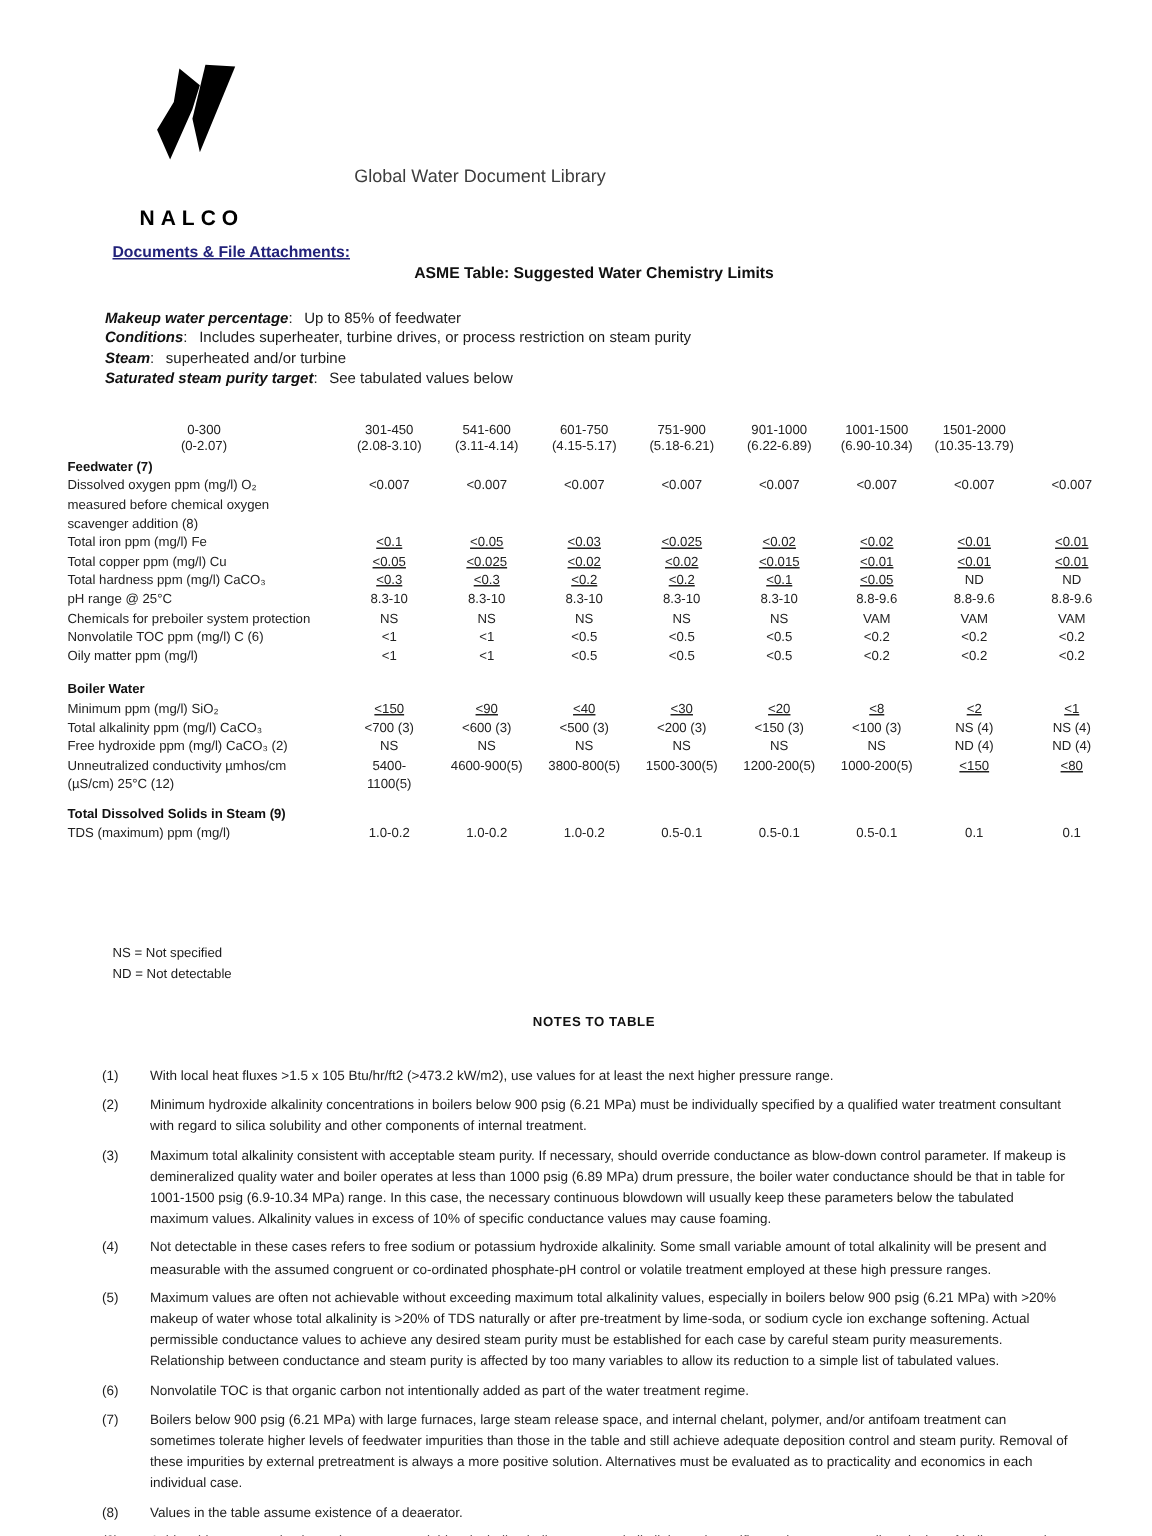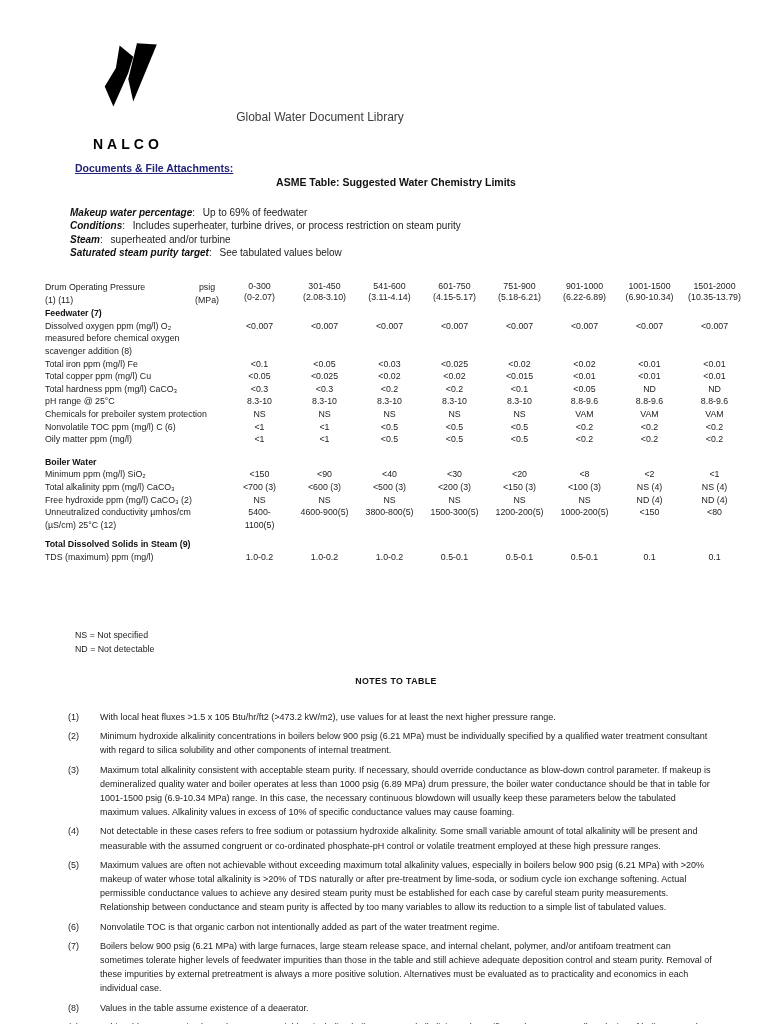--- a/index.html
+++ b/index.html
@@ -25,21 +25,21 @@
   .trow{display:grid;grid-template-columns:182px repeat(8,65px);align-items:start;line-height:12.6px;}
   .cell-label{text-align:left;padding-right:2px;}
   .cell-val{text-align:center;white-space:pre-line;}
   .thead{margin-bottom:1px;}
   .thead .cell-label{display:flex;justify-content:space-between;}
   .thead .hu{padding-right:6px;text-align:center;}
   .thead .cell-val{line-height:11.4px;}
   .sec-head{font-weight:bold;color:#111;}
   .gap10{height:10px;}
   .gap7{height:7px;}
-  .ule{}
+  .ule{text-decoration:underline;}
   
   .legend{position:absolute;left:75px;top:629px;font-size:8.8px;line-height:13.8px;color:#1c1c1c;}
   .notes-title{position:absolute;left:60px;top:676px;width:672px;text-align:center;
     font-size:8.8px;font-weight:bold;letter-spacing:.4px;color:#111;}
   .notes{position:absolute;left:68px;top:710px;width:648px;font-size:9px;line-height:14.2px;color:#1c1c1c;}
   .note{display:grid;grid-template-columns:32px 1fr;margin-bottom:5px;}
   .note-num{text-align:left;}
 </style>
 </head>
 <body>
@@ -52,38 +52,28 @@
   <div class="logo-word">NALCO</div>
 </div>
 
 <div class="doc-title">Global Water Document Library</div>
 
 <a class="attach-link">Documents &amp; File Attachments:</a>
 
 <div class="asme-title">ASME Table:  Suggested Water Chemistry Limits</div>
 
 <div class="info-block">
-    <div><span class="info-label">Makeup water percentage</span><span>:  </span><span>Up to 69% of feedwater</span></div>
+    <div><span class="info-label">Makeup water percentage</span><span>:  </span><span>Up to 85% of feedwater</span></div>
     <div><span class="info-label">Conditions</span><span>:  </span><span>Includes superheater, turbine drives, or process restriction on steam purity</span></div>
     <div><span class="info-label">Steam</span><span>:  </span><span>superheated and/or turbine</span></div>
     <div><span class="info-label">Saturated steam purity target</span><span>:  </span><span>See tabulated values below</span></div>
   </div>
 
 <div class="wtable">
     <div class="trow thead">
-      <div class="cell-label">
-        <div class="hl">
-          <div>Drum Operating Pressure</div>
-          <div>(1) (11)</div>
-        </div>
-        <div class="hu">
-          <div>psig</div>
-          <div>(MPa)</div>
-        </div>
-      </div>
       <div class="cell-val"><div>0-300</div><div>(0-2.07)</div></div>
       <div class="cell-val"><div>301-450</div><div>(2.08-3.10)</div></div>
       <div class="cell-val"><div>541-600</div><div>(3.11-4.14)</div></div>
       <div class="cell-val"><div>601-750</div><div>(4.15-5.17)</div></div>
       <div class="cell-val"><div>751-900</div><div>(5.18-6.21)</div></div>
       <div class="cell-val"><div>901-1000</div><div>(6.22-6.89)</div></div>
       <div class="cell-val"><div>1001-1500</div><div>(6.90-10.34)</div></div>
       <div class="cell-val"><div>1501-2000</div><div>(10.35-13.79)</div></div>
     </div>
     <div class="trow">

